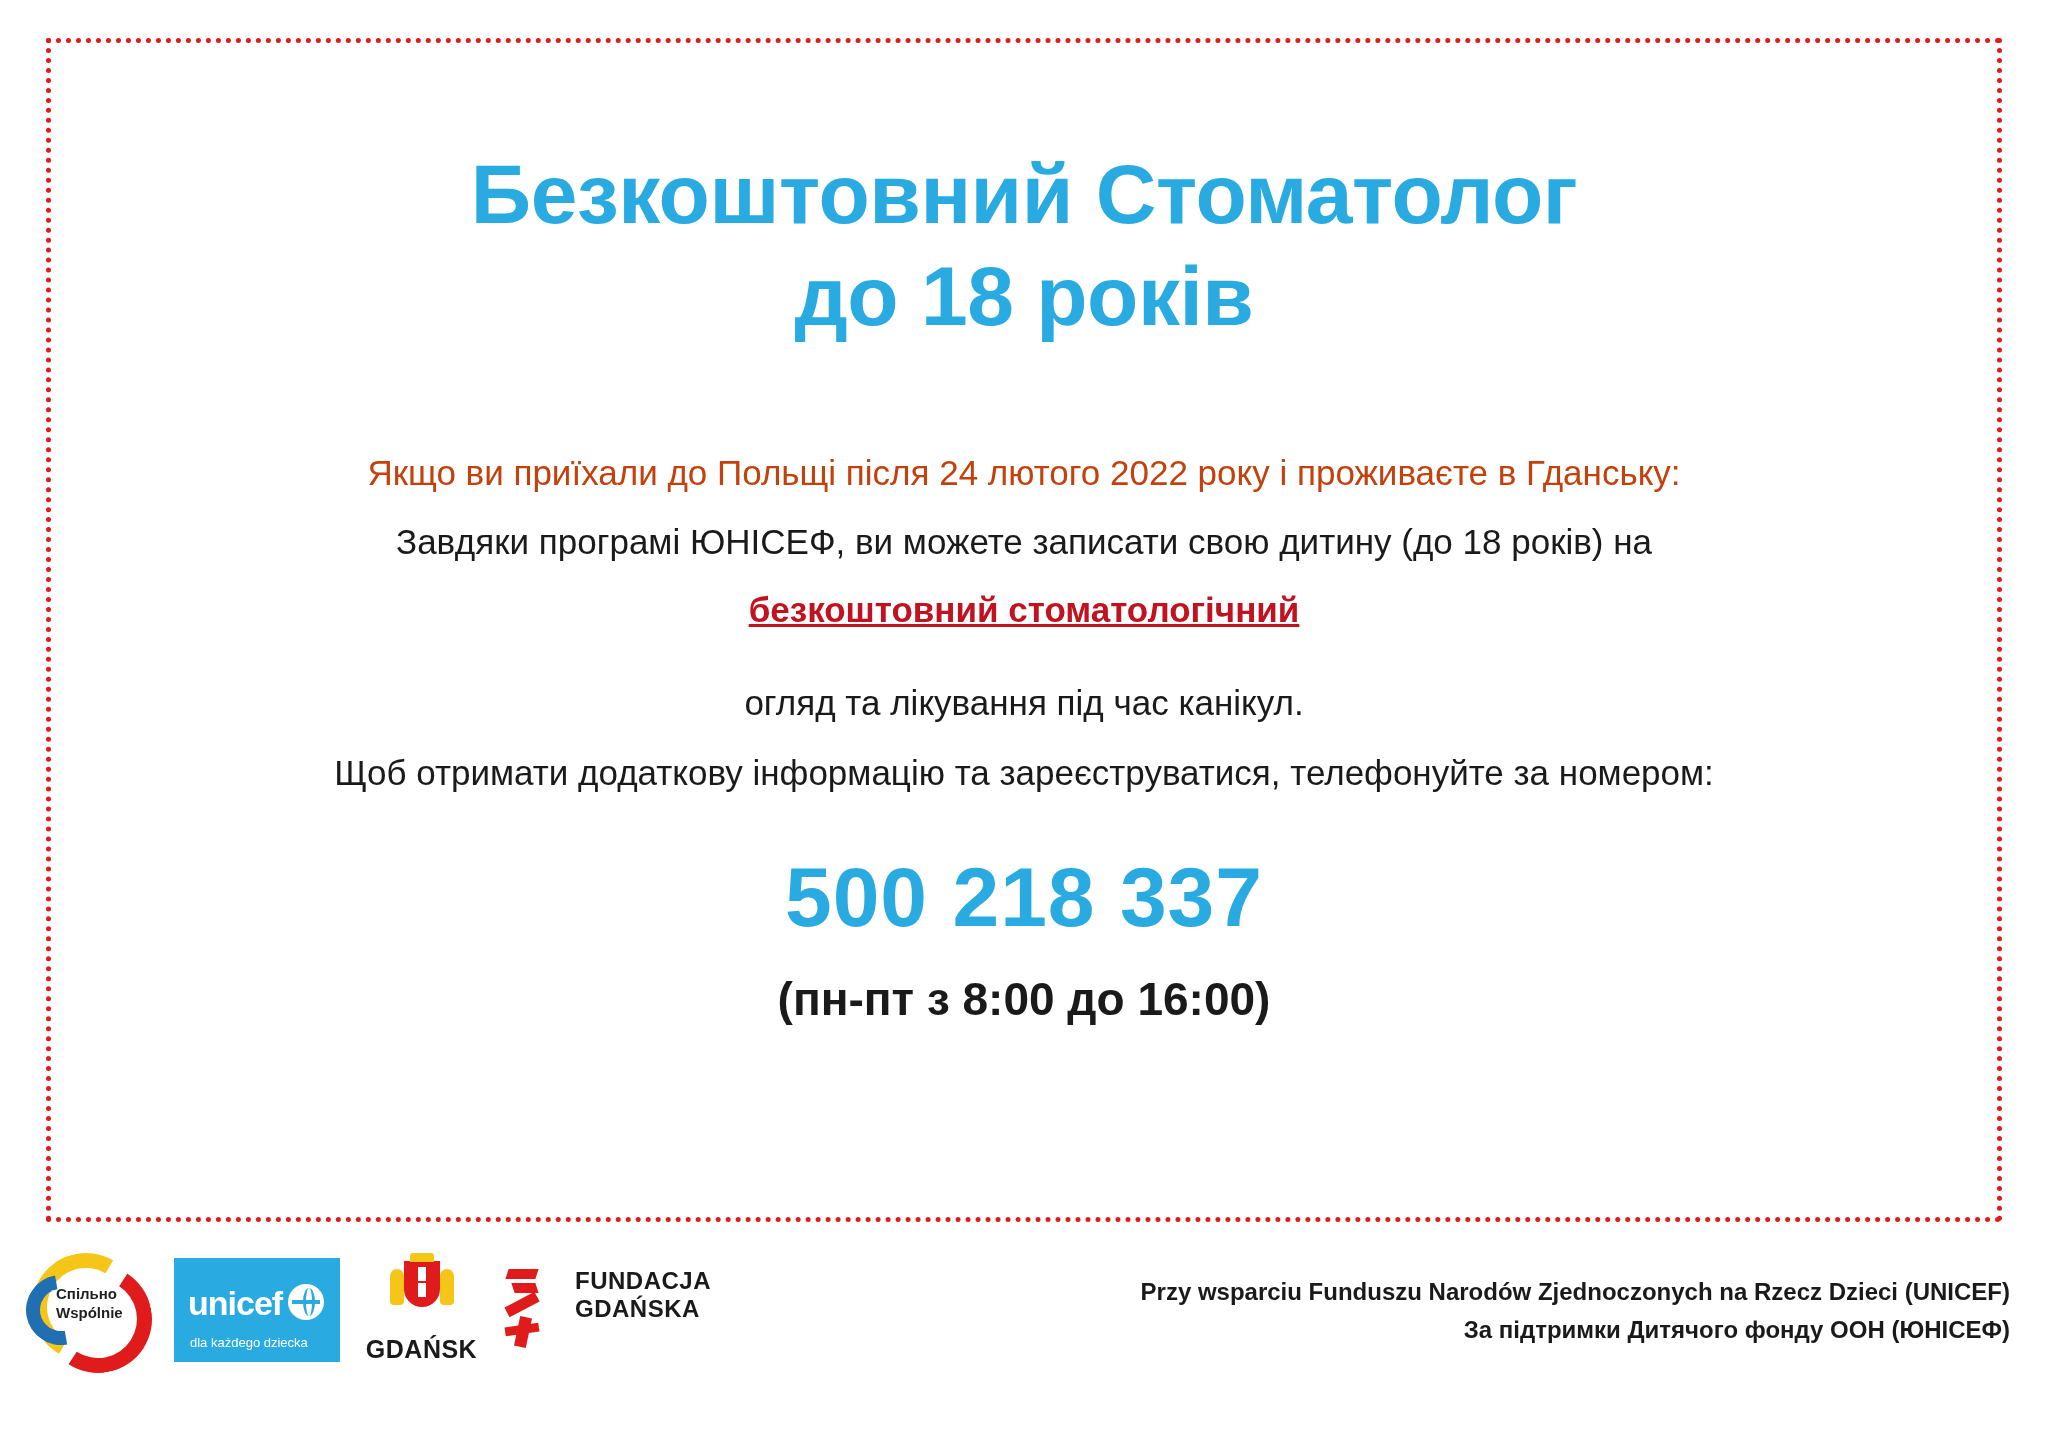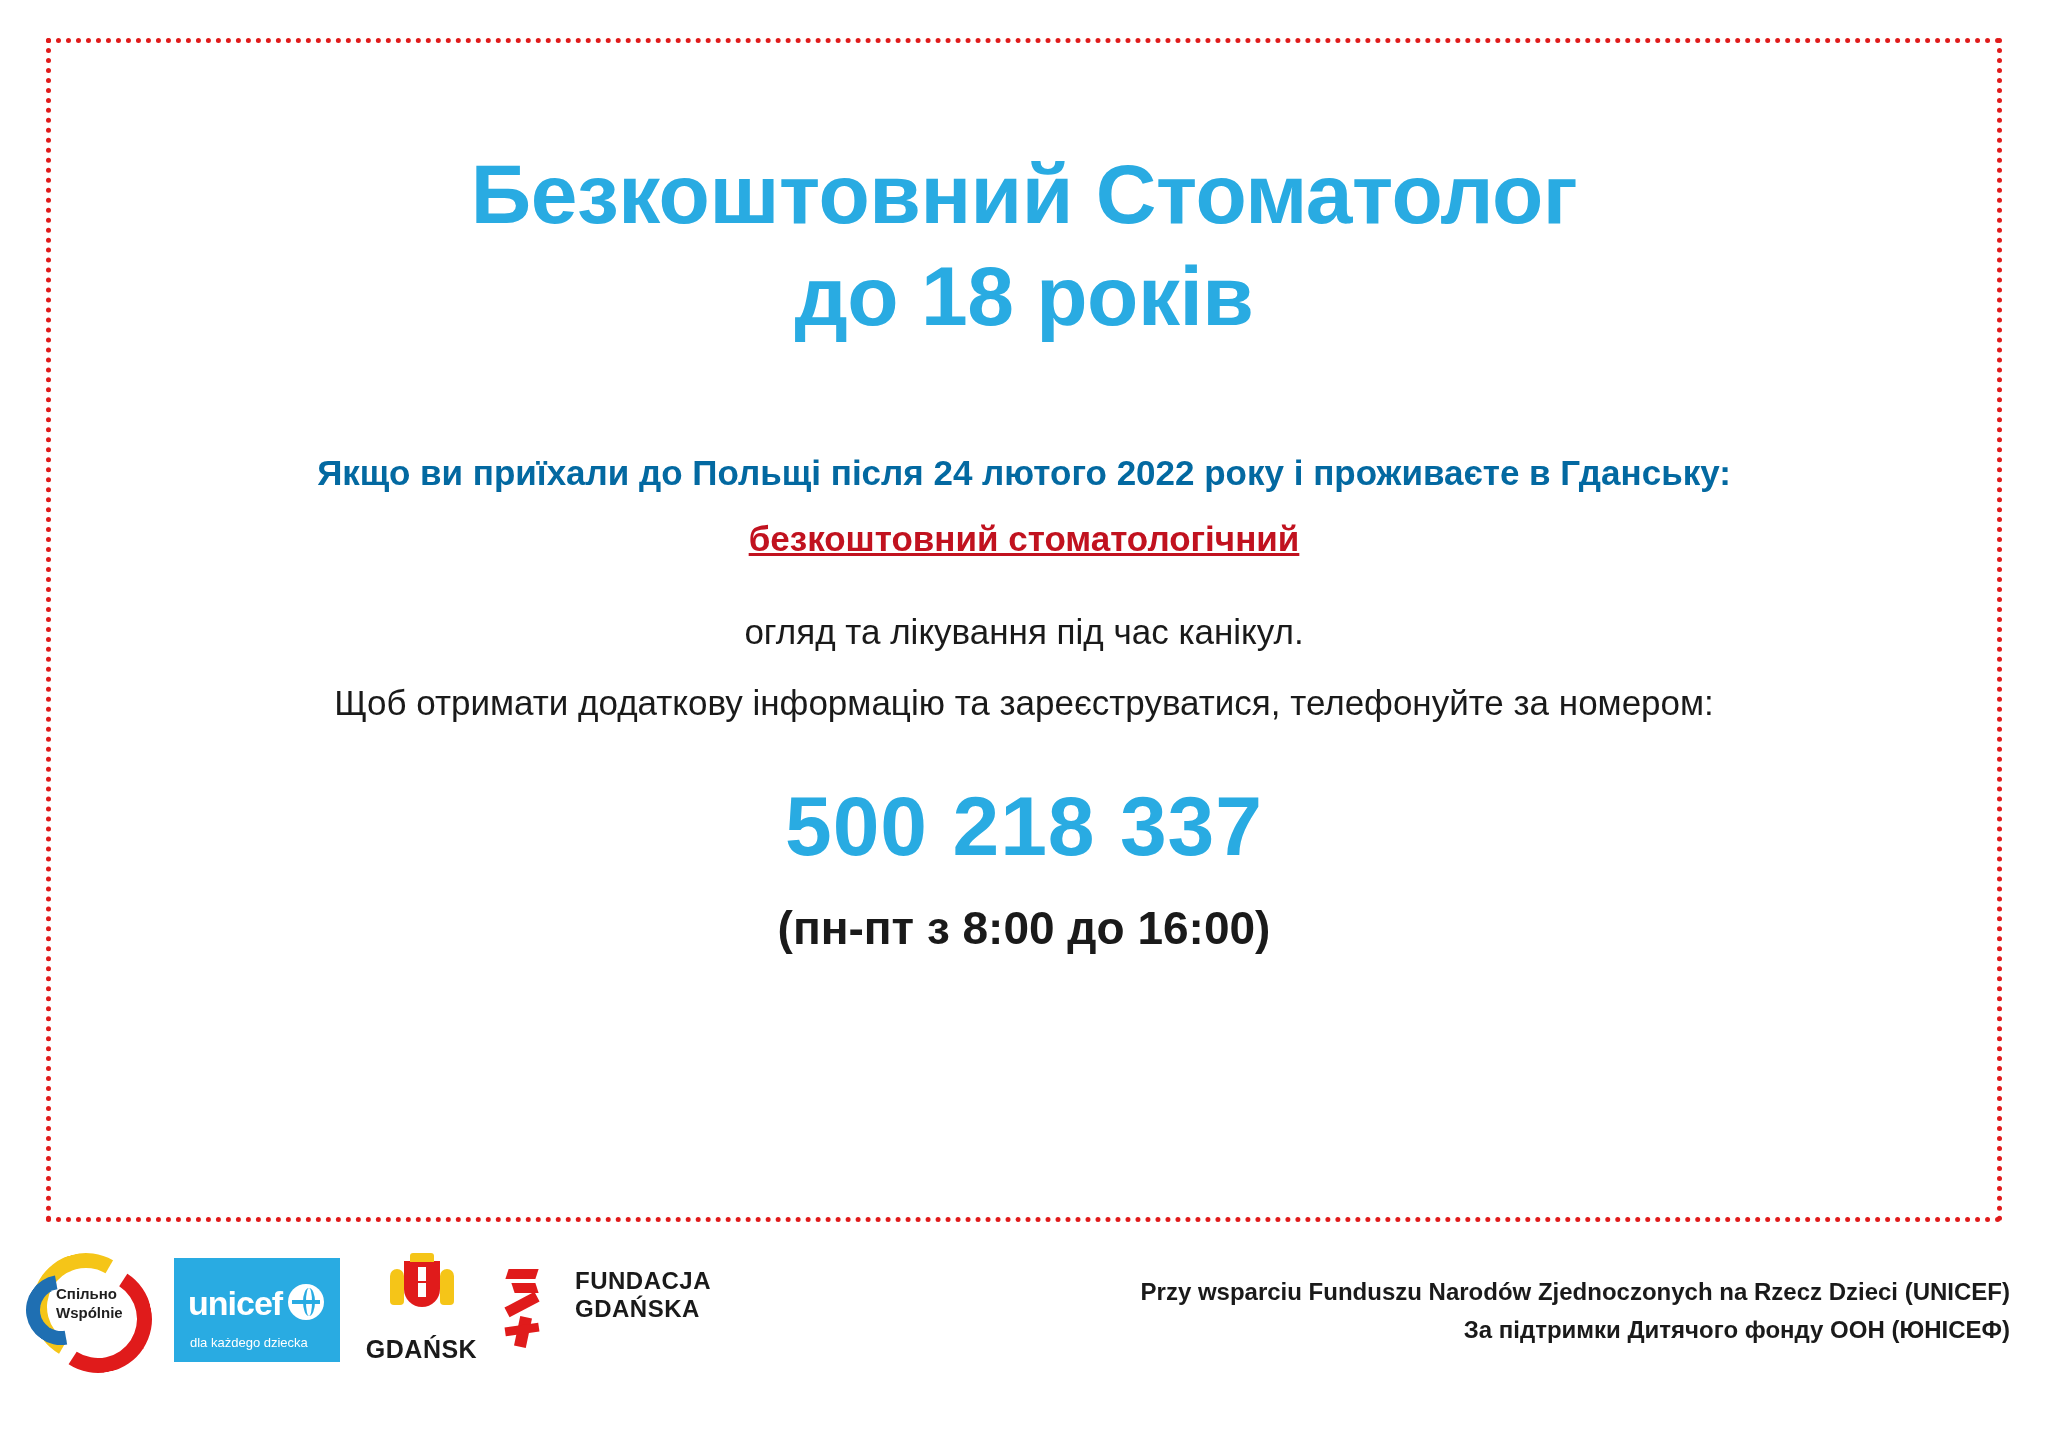--- a/index.html
+++ b/index.html
@@ -46,23 +46,23 @@
     line-height: 1.22;
     letter-spacing: -0.5px;
     margin: 45px 0 0 0;
     padding: 0;
   }
   .title .line2 {
     display: block;
     text-align: center;
   }
   .subtitle {
-    color: #0369a1;
+    color: #c2410c;
     font-size: 35px;
-    font-weight: bold;
+    font-weight: normal;
     margin-top: 100px;
     line-height: 1.4;
   }
   .body-line {
     color: #1a1a1a;
     font-size: 35px;
     font-weight: normal;
     line-height: 1.45;
     margin-top: 20px;
   }
@@ -329,20 +329,21 @@
 
   <div class="content">
 
     <h1 class="title">
       <span>Безкоштовний Стоматолог</span>
       <span class="line2">до 18 років</span>
     </h1>
 
     <div class="subtitle">Якщо ви приїхали до Польщі після 24 лютого 2022 року і проживаєте в Гданську:</div>
 
+    <div class="body-line">Завдяки програмі ЮНІСЕФ, ви можете записати свою дитину (до 18 років) на</div>
 
     <div>
       <span class="highlight">безкоштовний стоматологічний</span>
     </div>
 
     <div class="body-line spaced">огляд та лікування під час канікул.</div>
 
     <div class="body-line">Щоб отримати додаткову інформацію та зареєструватися, телефонуйте за номером:</div>
 
     <div class="phone">500 218 337</div>

